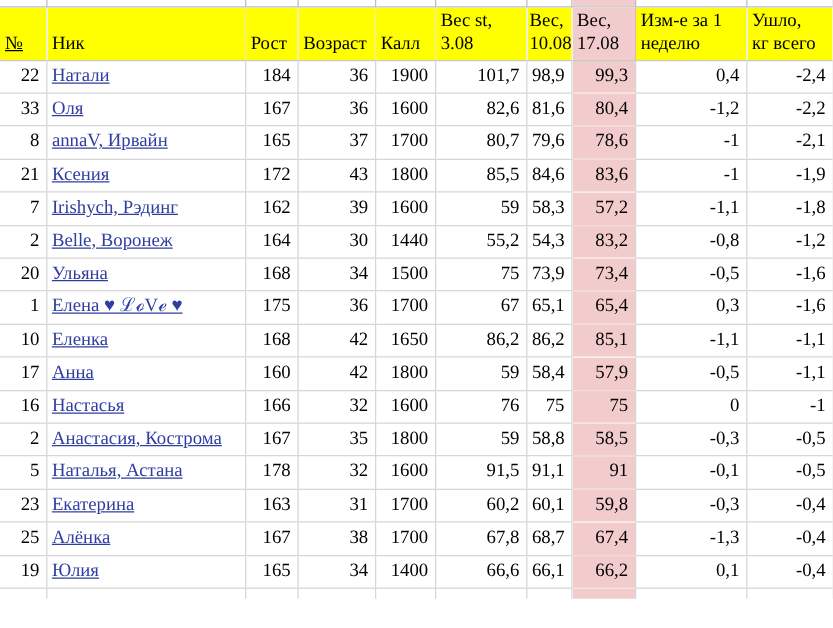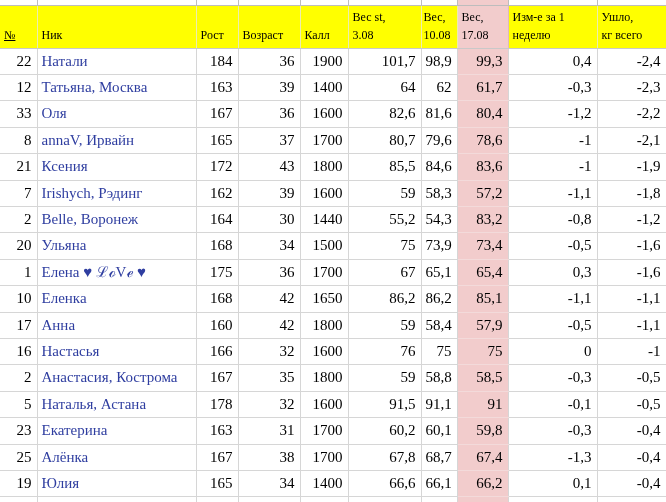--- a/index.html
+++ b/index.html
@@ -29,21 +29,21 @@
     height:8px;
     border-right:1px solid var(--grid);
     border-bottom:none;
     background:#fff;
   }
   tr.strip td.pink, tr.strip-bottom td.pink{background:var(--pink);}
   
   thead th{
     background:var(--yellow);
     font-weight:normal;
-    font-size:12px;
+    font-size:15px;
     line-height:18px;
     text-align:left;
     vertical-align:bottom;
     padding:2px 1px 4px 4px;
     white-space:pre-line;
     border-right:1px solid #ececb0;
     border-bottom:1px solid #c9c9c9;
     height:41px;
   }
   thead th.pink{background:var(--pink);border-right:1px solid #e0baba;}
@@ -56,21 +56,21 @@
     font-size:15px;
     padding:0 5px 0 4px;
     white-space:nowrap;
     border-right:1px solid var(--grid);
     border-bottom:1px solid var(--grid);
     background:#fff;
   }
   tbody td.r{text-align:right;}
   tbody td.pink{background:var(--pink);border-bottom:1px solid var(--pinkline);font-family:Liberation Serif, serif;}
   tbody td.nick{padding-left:4px;}
-  a.nick-link{color:var(--link);cursor:pointer;}
+  a.nick-link{color:var(--link);text-decoration:underline;cursor:pointer;}
 </style>
 </head>
 <body>
 
 <table>
   <colgroup>
     <col style="width:37px">
       <col style="width:159px">
       <col style="width:42px">
     <col style="width:62px">
@@ -119,32 +119,20 @@
         <td class="r">184</td>
         <td class="r">36</td>
         <td class="r">1900</td>
         <td class="r">101,7</td>
         <td class="r">98,9</td>
         <td class="r pink">99,3</td>
         <td class="r">0,4</td>
         <td class="r">-2,4</td>
       </tr>
       <tr>
-        <td class="r">12</td>
-        <td class="nick"><a class="nick-link">Татьяна, Москва</a></td>
-        <td class="r">163</td>
-        <td class="r">39</td>
-        <td class="r">1400</td>
-        <td class="r">64</td>
-        <td class="r">62</td>
-        <td class="r pink">61,7</td>
-        <td class="r">-0,3</td>
-        <td class="r">-2,3</td>
-      </tr>
-      <tr>
         <td class="r">33</td>
         <td class="nick"><a class="nick-link">Оля</a></td>
         <td class="r">167</td>
         <td class="r">36</td>
         <td class="r">1600</td>
         <td class="r">82,6</td>
         <td class="r">81,6</td>
         <td class="r pink">80,4</td>
         <td class="r">-1,2</td>
         <td class="r">-2,2</td>

